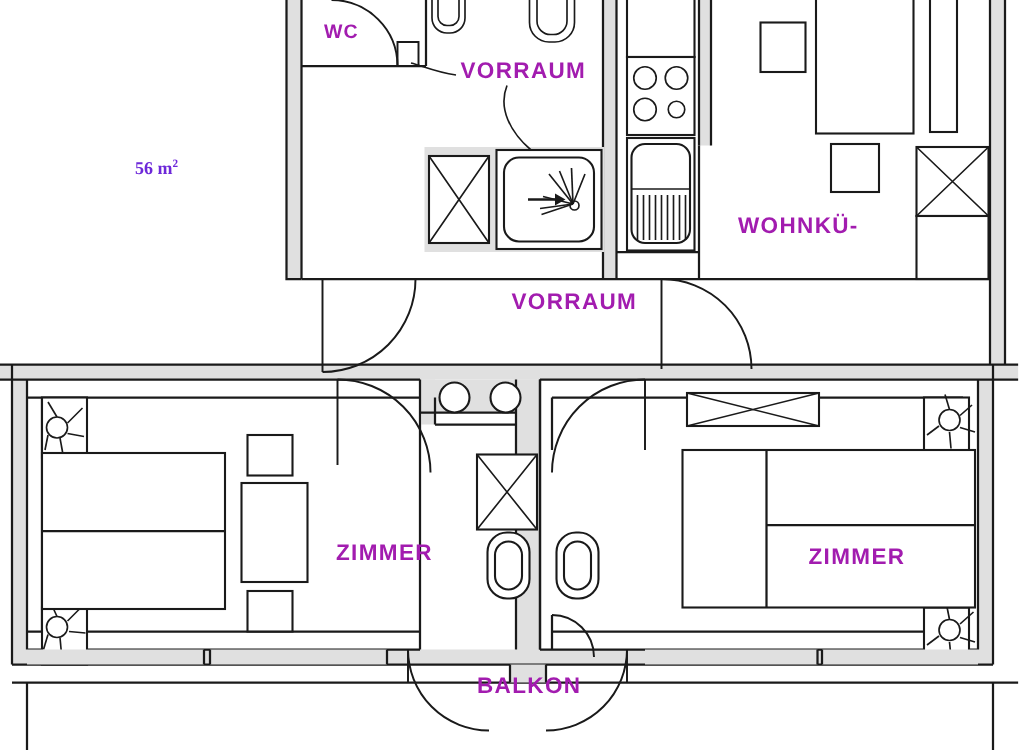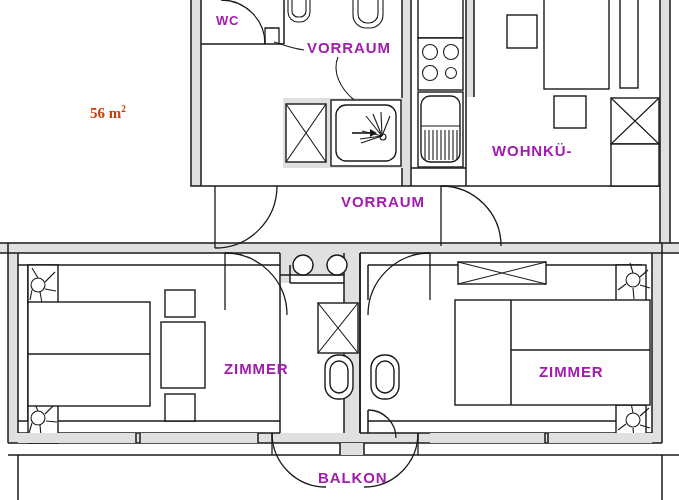--- a/index.html
+++ b/index.html
@@ -32,22 +32,22 @@
     white-space: nowrap;
     font-size: 15px;
     line-height: 1;
     user-select: none;
   }
   .room-label.small { font-size: 13px; }
   .area-label {
     position: absolute;
     font-family: "Liberation Serif", "DejaVu Serif", serif;
     font-weight: 700;
-    color: #c2410c;
-    font-size: 15px;
+    color: #6d28d9;
+    font-size: 12px;
     white-space: nowrap;
     line-height: 1;
     user-select: none;
   }
   .area-label sup {
     font-size: 0.62em;
     vertical-align: super;
     line-height: 0;
   }
 </style>
@@ -345,15 +345,15 @@
   <div class="room-label" style="left:307px; top:40px;">VORRAUM</div>
 
   <div class="room-label" style="left:317px; top:194px;margin-left:24px;">VORRAUM</div>
 
   <div class="room-label" style="left:492px; top:143px;">WOHNKÜ-</div>
 
   <div class="room-label" style="left:224px; top:361px;">ZIMMER</div>
 
   <div class="room-label" style="left:539px; top:364px;">ZIMMER</div>
 
-  <div class="room-label" style="left:318px; top:470px;">BALKON</div>
+  <div class="room-label" style="left:318px; top:450px;">BALKON</div>
 
 </div>
 
 </body></html>

